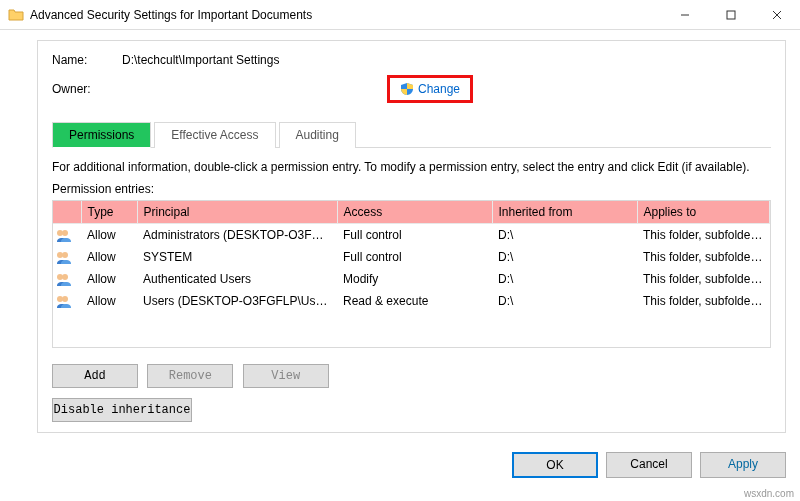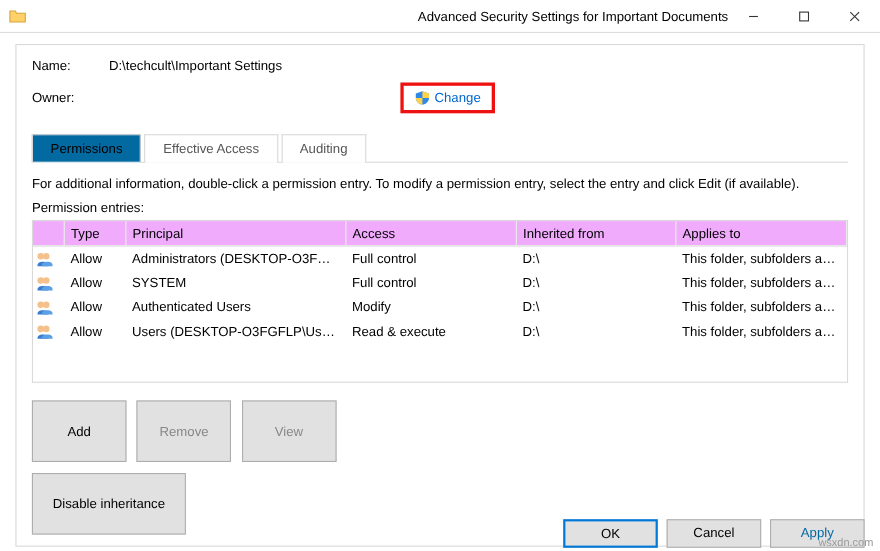--- a/index.html
+++ b/index.html
@@ -13,28 +13,28 @@
     height: 501px;
     overflow: hidden;
     position: relative;
   }
   .titlebar {
     height: 30px;
     border-bottom: 1px solid #ddd;
     display: flex;
     align-items: center;
     padding-left: 8px;
-    text-align: right;
   }
   .titlebar .icon { width:16px; height:16px; margin-right:6px; display:flex; align-items:center; justify-content:center; }
   .titlebar .title { flex:1; }
   .winbtns { display:flex; }
   .winbtn { width:46px; height:30px; display:flex; align-items:center; justify-content:center; color:#333; }
   .page-body {
     padding: 10px 14px 0 14px;
+    margin-left: 23px;
   }
   .infobox {
     border: 1px solid #d9d9d9;
     padding: 12px 14px 10px 14px;
     background: #fff;
     position: relative;
   }
   .row { display:flex; align-items:center; margin-bottom:8px; }
   .row .label { width:70px; }
   .change-link {
@@ -59,66 +59,67 @@
     padding:5px 16px;
     border:1px solid #d9d9d9;
     border-bottom:none;
     background:#fff;
     color:#555;
     margin-right:3px;
     position:relative;
     top:1px;
   }
   .tab.active {
-    background:#0369a1;
+    background:#22c55e;
     color:#000;
     border-bottom:1px solid #fff;
   }
   .helptext { margin:12px 0 8px; color:#000; }
   .entries-label { margin-bottom:4px; }
   .grid {
     border:1px solid #d9d9d9;
     height:148px;
     overflow:hidden;
   }
   .grid table { width:100%; border-collapse:collapse; table-layout:fixed; }
   .grid th {
     text-align:left;
     font-weight:normal;
-    background:#f0abfc;
+    background:#fca5a5;
     padding:4px 6px;
     border-right:1px solid #e8e8e8;
     border-bottom:1px solid #e8e8e8;
   }
   .grid td {
     padding:3px 6px;
     white-space:nowrap;
     overflow:hidden;
     text-overflow:ellipsis;
   }
   .grid tr td:first-child { width:24px; text-align:center; padding:3px 2px; }
   .people-icon svg { display:block; }
   .btn {
     border:1px solid #adadad;
     background:#e1e1e1;
-    padding:20px 0;
+    padding:4px 0;
     width:86px;
     text-align:center;
     display:inline-block;
     margin-right:6px;
+    font-family:Liberation Mono, monospace;
   }
   .btn.disabled { color:#888; }
   .btnlong { width:140px; }
   .btn-row { margin-top:16px; }
   .btn-row2 { margin-top:10px; }
   .chk-row { display:flex; align-items:center; gap:5px; margin-top:10px; }
   .chk { width:13px; height:13px; border:1px solid #333; display:inline-block; }
   .footer {
     position:absolute;
-    right:0; left:0; bottom:3px;
+    right:0; left:0; bottom:23px;
     display:flex;
     justify-content:flex-end;
     gap:8px;
     padding:0 14px 0 0;
   }
   .fbtn {
     border:1px solid #adadad;
     background:#e1e1e1;
     padding:4px 0;
     width:86px;

